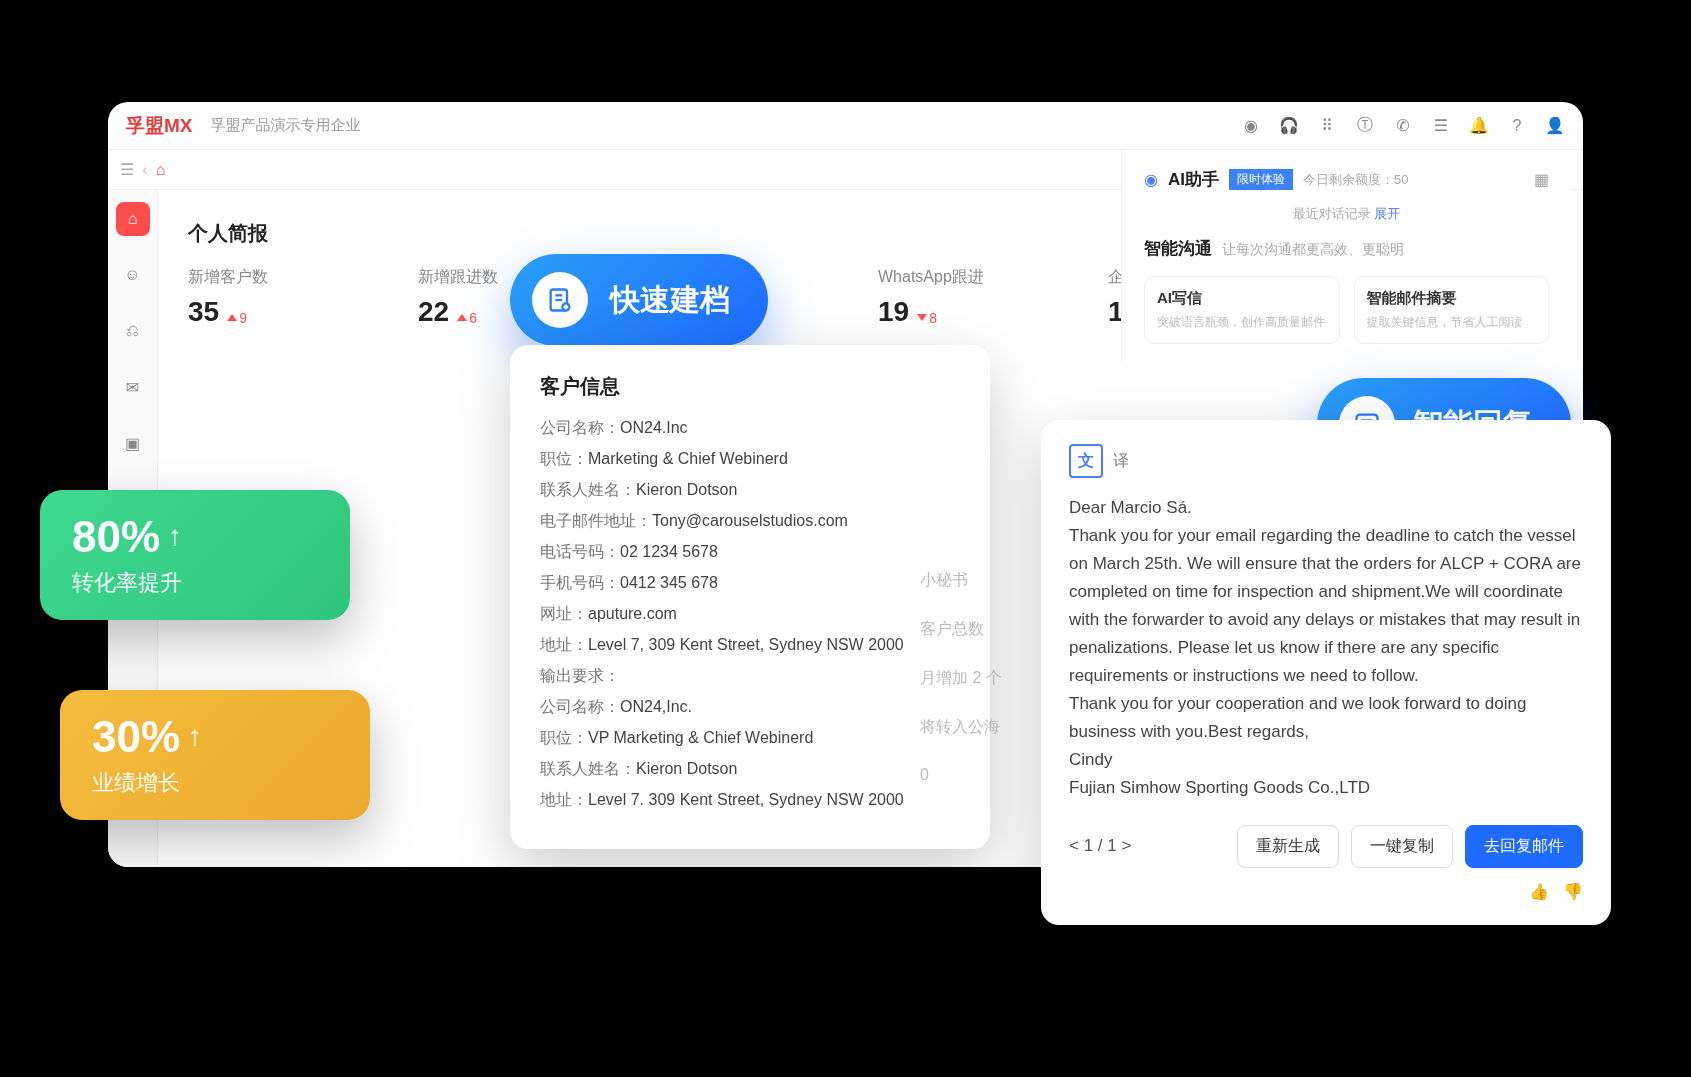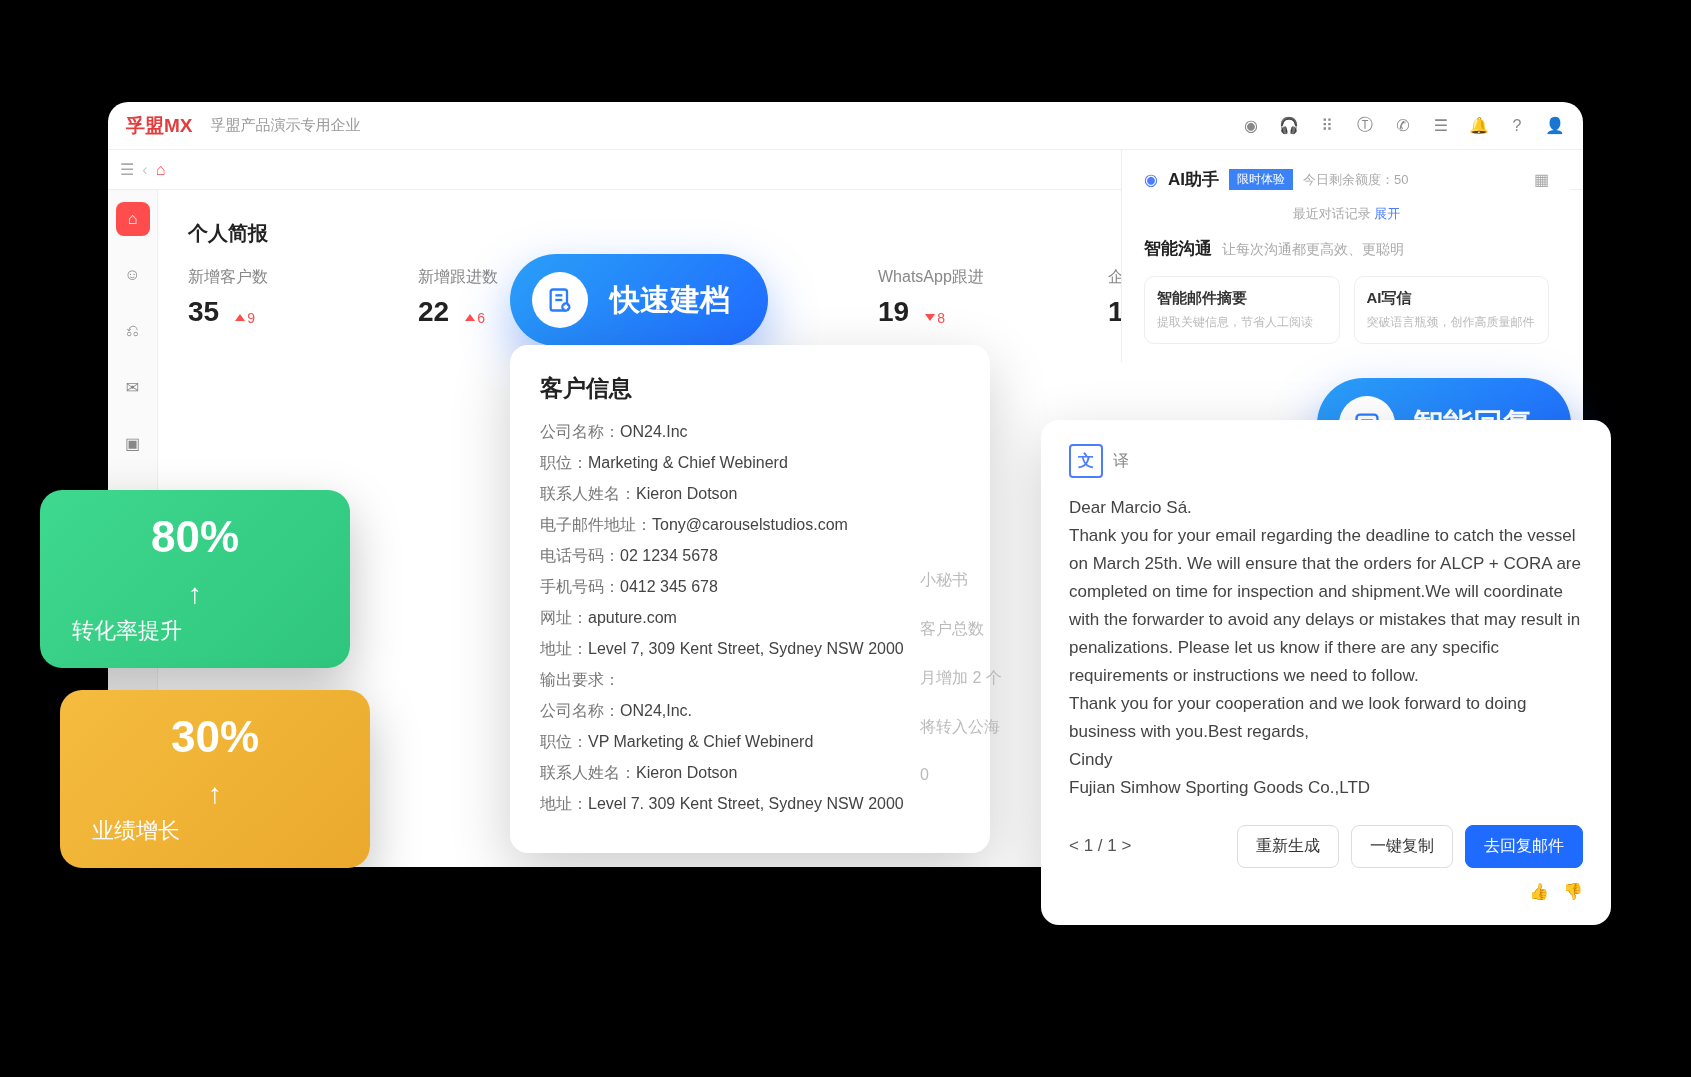--- a/index.html
+++ b/index.html
@@ -16,21 +16,21 @@
 .sidebar { width: 50px; background: #fafafa; display: flex; flex-direction: column; align-items: center; padding-top: 12px; gap: 22px; border-right: 1px solid #eee; }
 .sidebar .item { width: 34px; height: 34px; display: flex; align-items: center; justify-content: center; border-radius: 8px; color: #888; }
 .sidebar .item.active { background: #ff4d4d; color: #fff; }
 .main { flex: 1; padding: 20px 30px; position: relative; }
 .tabs { display: flex; gap: 50px; justify-content: center; margin-bottom: 30px; font-size: 18px; color: #555; }
 .tabs .tab.active { color: #ff4d4d; font-weight: 600; }
 .section-title { font-size: 20px; font-weight: 700; color: #222; margin: 10px 0 20px; }
 .stats { display: flex; flex-wrap: wrap; gap: 40px 90px; }
 .stat { min-width: 140px; }
 .stat .label { color: #888; font-size: 16px; margin-bottom: 8px; }
-.stat .value-row { display: flex; align-items: baseline; gap: 16px; }
+.stat .value-row { display: flex; align-items: baseline; gap: 8px; }
 .stat .value { font-size: 28px; font-weight: 700; color: #222; }
 .delta { font-size: 14px; display: flex; align-items: center; gap: 2px; }
 .delta.up { color: #ff4d4d; }
 .delta.down { color: #ff4d4d; }
 .tri-up { width: 0; height: 0; border-left: 5px solid transparent; border-right: 5px solid transparent; border-bottom: 7px solid currentColor; display: inline-block; }
 .tri-down { width: 0; height: 0; border-left: 5px solid transparent; border-right: 5px solid transparent; border-top: 7px solid currentColor; display: inline-block; }
 
 .ai-panel { position: absolute; right: 120px; top: 150px; width: 450px; background: #fff; border-left: 1px solid #eee; padding: 18px 22px; }
 .ai-header { display: flex; align-items: center; gap: 10px; }
 .ai-title { font-size: 17px; font-weight: 700; color: #222; }
@@ -41,31 +41,31 @@
 .ai-comm { font-size: 17px; font-weight: 700; color: #222; }
 .ai-comm-sub { color: #aaa; font-size: 14px; margin-left: 10px; font-weight: 400; }
 .ai-cards { display: flex; gap: 14px; margin-top: 16px; }
 .ai-card { flex: 1; border: 1px solid #eee; border-radius: 10px; padding: 12px; }
 .ai-card .t { font-size: 15px; color: #333; font-weight: 600; margin-bottom: 6px; }
 .ai-card .d { font-size: 12px; color: #bbb; }
 
 .float-card { position: absolute; border-radius: 22px; color: #fff; padding: 22px 32px; box-shadow: 0 20px 50px rgba(0,0,0,0.25); }
 .float-green { left: 40px; top: 490px; background: linear-gradient(135deg,#3fd88f,#2fc57c); width: 310px; }
 .float-yellow { left: 60px; top: 690px; background: linear-gradient(135deg,#f5bc3f,#eaa92c); width: 310px; }
-.float-card .big { font-size: 44px; font-weight: 700; display: flex; align-items: center; gap: 8px; flex-direction: column; }
+.float-card .big { font-size: 44px; font-weight: 700; display: flex; align-items: flex-start; gap: 8px; }
 .float-card .big .arrow-up { font-size: 28px; margin-top: 8px; }
 .float-card .sub { font-size: 22px; margin-top: 6px; }
 
 .pill-btn { position: absolute; background: linear-gradient(135deg,#2a9ff7,#1f6aff); color: #fff; border-radius: 50px; padding: 18px 38px 18px 22px; display: flex; align-items: center; gap: 18px; box-shadow: 0 20px 50px rgba(31,106,255,0.4); font-size: 30px; font-weight: 600; }
 .pill-btn .circle { width: 56px; height: 56px; border-radius: 50%; background: #fff; display: flex; align-items: center; justify-content: center; color: #2a7dff; }
 .pill-fast { left: 510px; top: 254px; gap: 22px; }
 .pill-smart { right: 120px; top: 378px; }
 
 .customer-card { position: absolute; left: 510px; top: 345px; width: 480px; background: #fff; border-radius: 18px; box-shadow: 0 20px 60px rgba(0,0,0,0.2); padding: 28px 30px; }
-.customer-card h3 { font-size: 23px; font-weight: 700; margin-bottom: 18px; color: #222; }
+.customer-card h3 { font-size: 20px; font-weight: 700; margin-bottom: 18px; color: #222; }
 .customer-card .row { font-size: 16px; color: #444; margin-bottom: 10px; }
 .customer-card .lab { color: #777; }
 
 .reply-card { position: absolute; right: 80px; top: 420px; width: 570px; background: #fff; border-radius: 18px; box-shadow: 0 20px 60px rgba(0,0,0,0.2); padding: 24px 28px; }
 .trans-row { display: flex; gap: 10px; align-items: center; margin-bottom: 16px; }
 .trans-box { width: 34px; height: 34px; border: 2px solid #4a7dff; color: #4a7dff; display: flex; align-items: center; justify-content: center; border-radius: 4px; font-size: 16px; font-weight: 600; }
 .trans-txt { color: #888; font-size: 16px; }
 .mail-body { font-size: 17px; line-height: 1.65; color: #444; }
 .reply-actions { display: flex; align-items: center; gap: 12px; margin-top: 22px; }
 .pager { color: #555; font-size: 17px; margin-right: auto; }
@@ -163,26 +163,26 @@
     <span style="margin-left:auto;color:#aaa">▦</span>
   </div>
   <div class="ai-sub1">
     <span>最近对话记录</span> <a>展开</a>
   </div>
   <div>
     <span class="ai-comm">智能沟通</span><span class="ai-comm-sub">让每次沟通都更高效、更聪明</span>
   </div>
   <div class="ai-cards">
     <div class="ai-card">
+      <div class="t">AI写信</div>
+      <div class="d">突破语言瓶颈，创作高质量邮件</div>
+    </div>
+    <div class="ai-card">
       <div class="t">智能邮件摘要</div>
       <div class="d">提取关键信息，节省人工阅读</div>
-    </div>
-    <div class="ai-card">
-      <div class="t">AI写信</div>
-      <div class="d">突破语言瓶颈，创作高质量邮件</div>
     </div>
   </div>
 </div>
 
 <div class="float-card float-green">
   <div class="big">
       <span>80%</span>
       <span class="arrow-up">↑</span>
     </div>
   <div class="sub">转化率提升</div>

